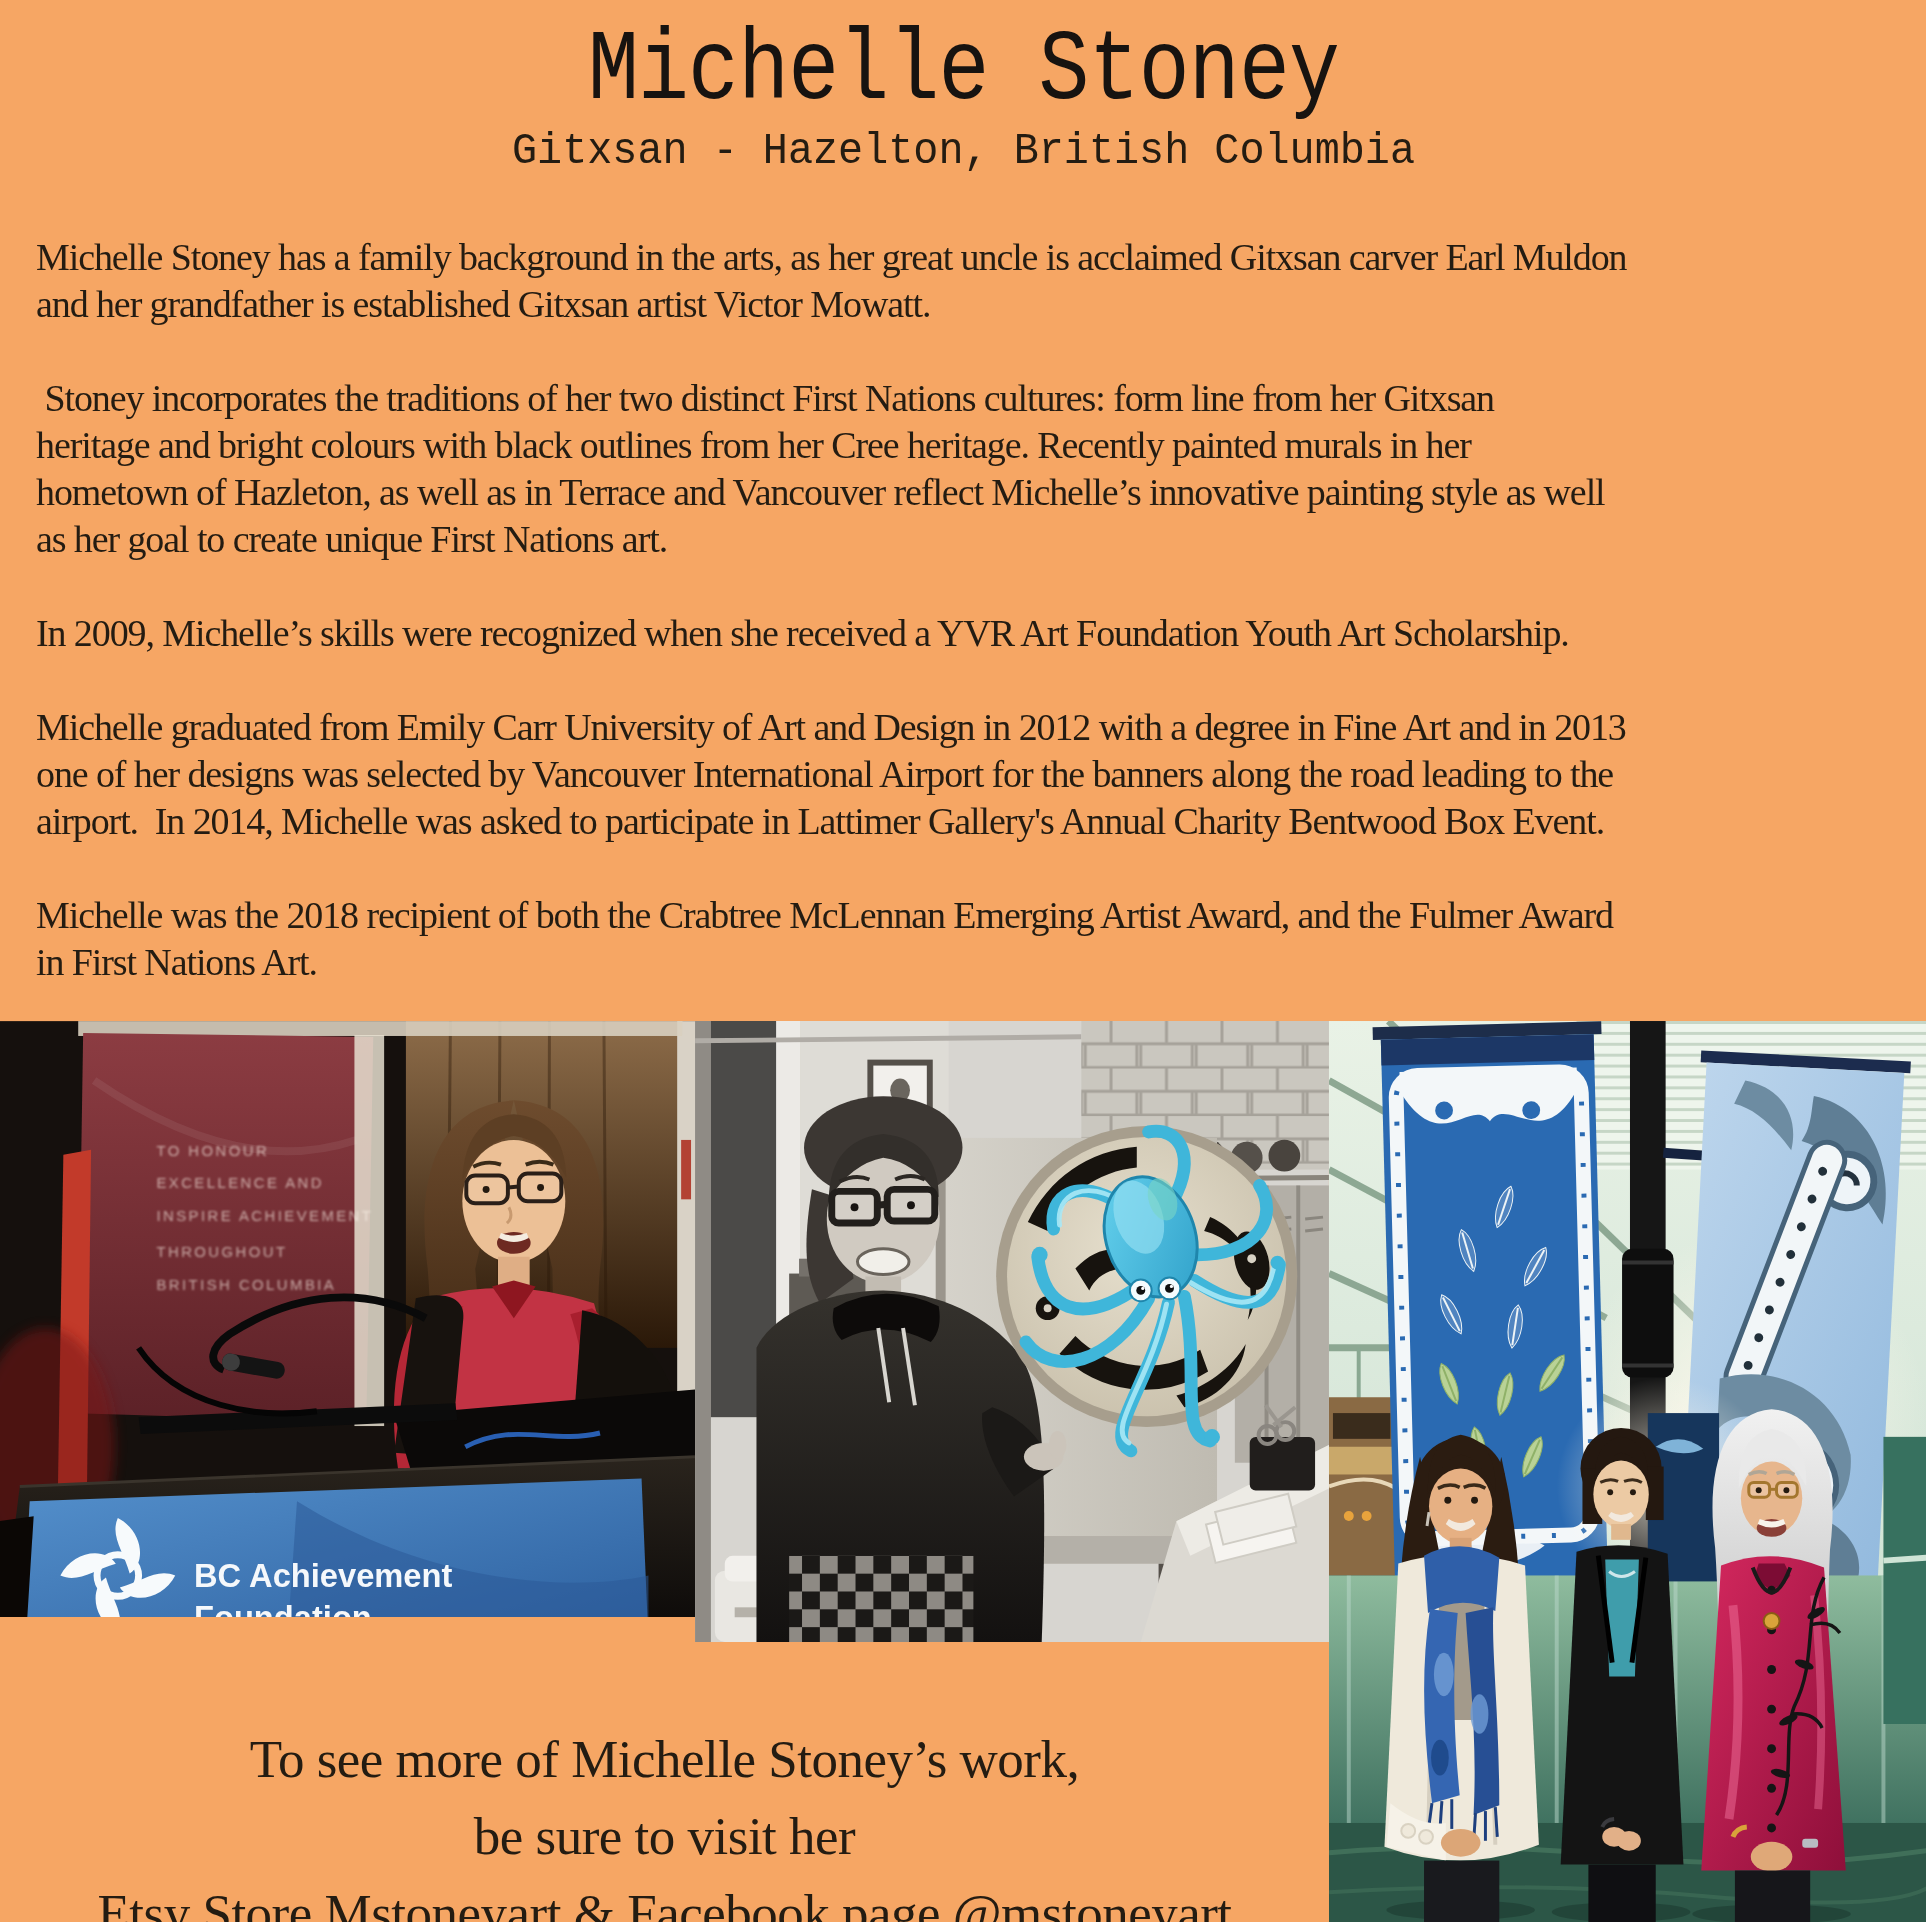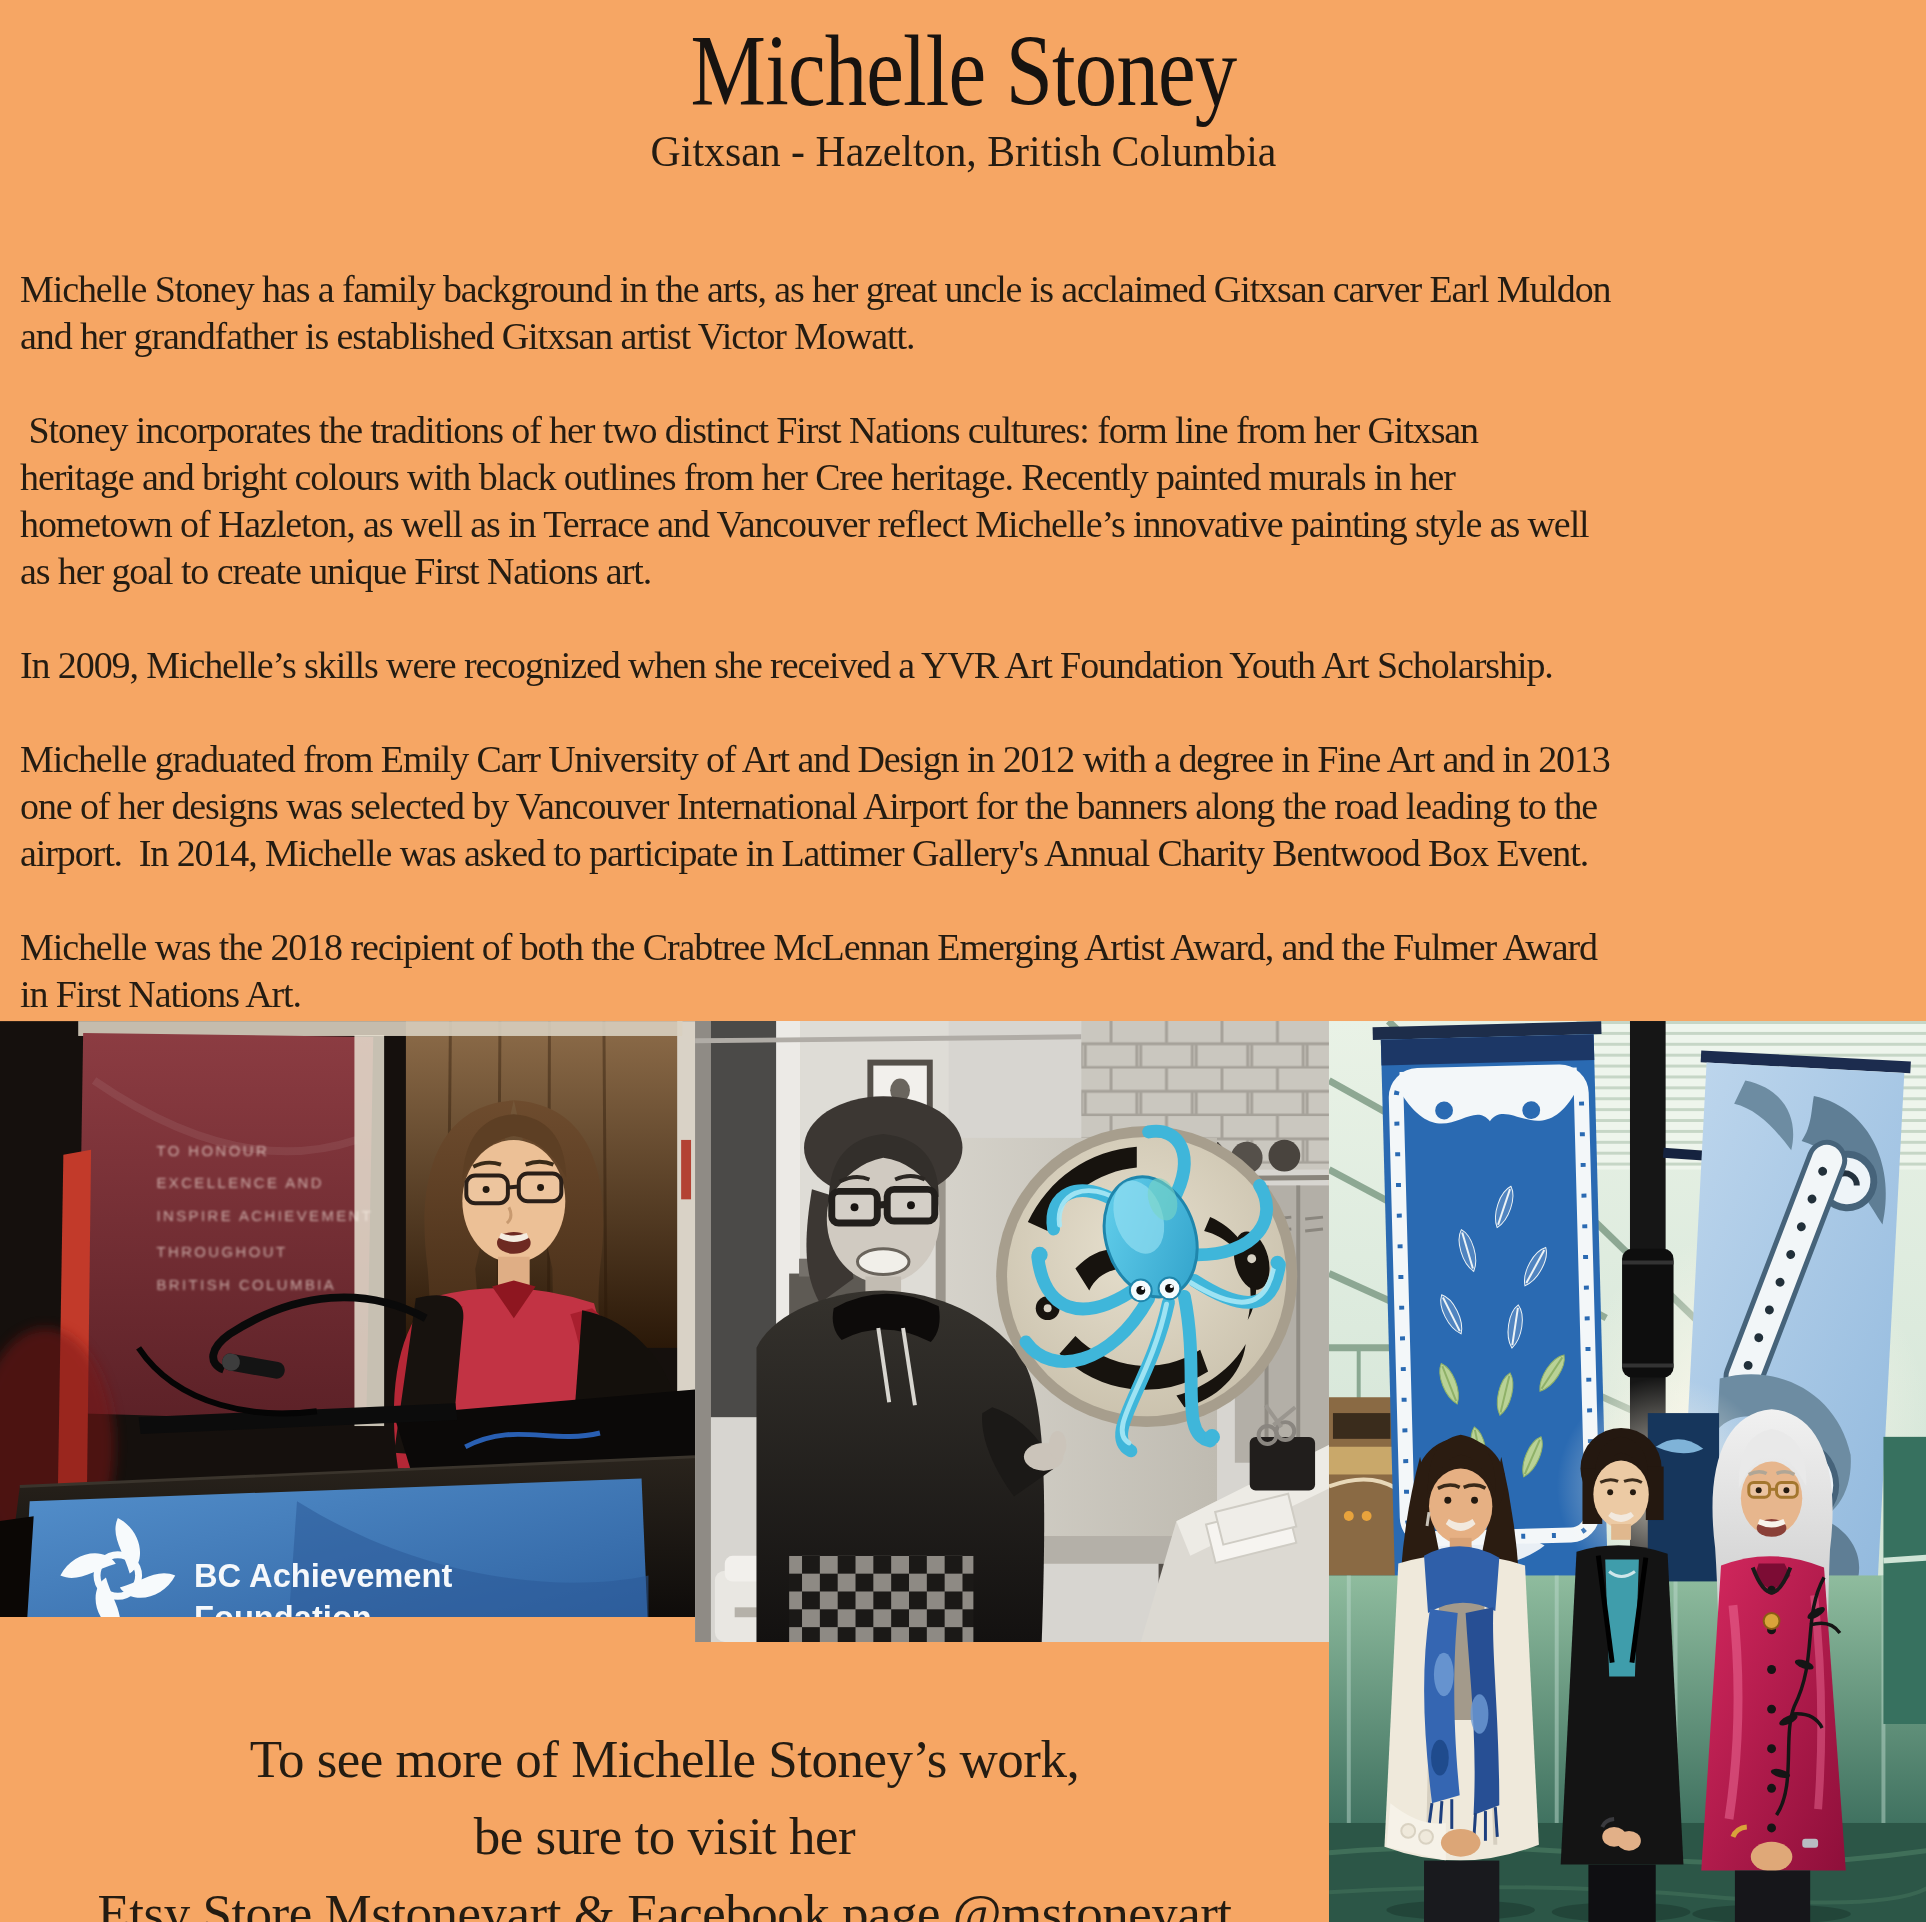--- a/index.html
+++ b/index.html
@@ -2,32 +2,32 @@
 <html><head>
 <meta charset="utf-8">
 <style>
   html,body{margin:0;padding:0;background:#f6a664;}
   .poster{
     position:relative;width:1927px;height:1923px;overflow:hidden;
     background:#f6a664;color:#241c12;
     font-family:"Liberation Serif", serif;
   }
   
-  .hdr{position:absolute;top:0;left:0;width:100%;text-align:center;}
+  .hdr{position:absolute;top:0;left:0;width:100%;text-align:center;font-family:Liberation Mono, monospace;}
   .title{
     margin:0;padding-top:18px;font-size:101px;line-height:1.05;font-weight:400;
     color:#171310;transform:scaleX(.84);transform-origin:50% 0;
     letter-spacing:-1px;
   }
   .subtitle{
     margin-top:2px;font-size:44px;line-height:51px;color:#241c12;
     transform:scaleX(.95);transform-origin:50% 0;
   }
   
-  .bio{position:absolute;left:20px;top:234px;width:1865px;margin-top:32px;}
+  .bio{position:absolute;left:36px;top:234px;width:1865px;}
   .bio p{
     margin:0 0 47px 0;font-size:38px;line-height:47px;letter-spacing:-1.1px;
     white-space:pre-wrap;color:#241c12;
   }
   
   figure{margin:0;padding:0;position:absolute;overflow:hidden;}
   .photo-left  {left:0;    top:1021px;width:695px;height:596px;}
   .photo-mid   {left:695px; top:1021px;width:634px;height:621px;}
   .photo-right {left:1329px;top:1021px;width:598px;height:902px;}
   figure svg{display:block;}

